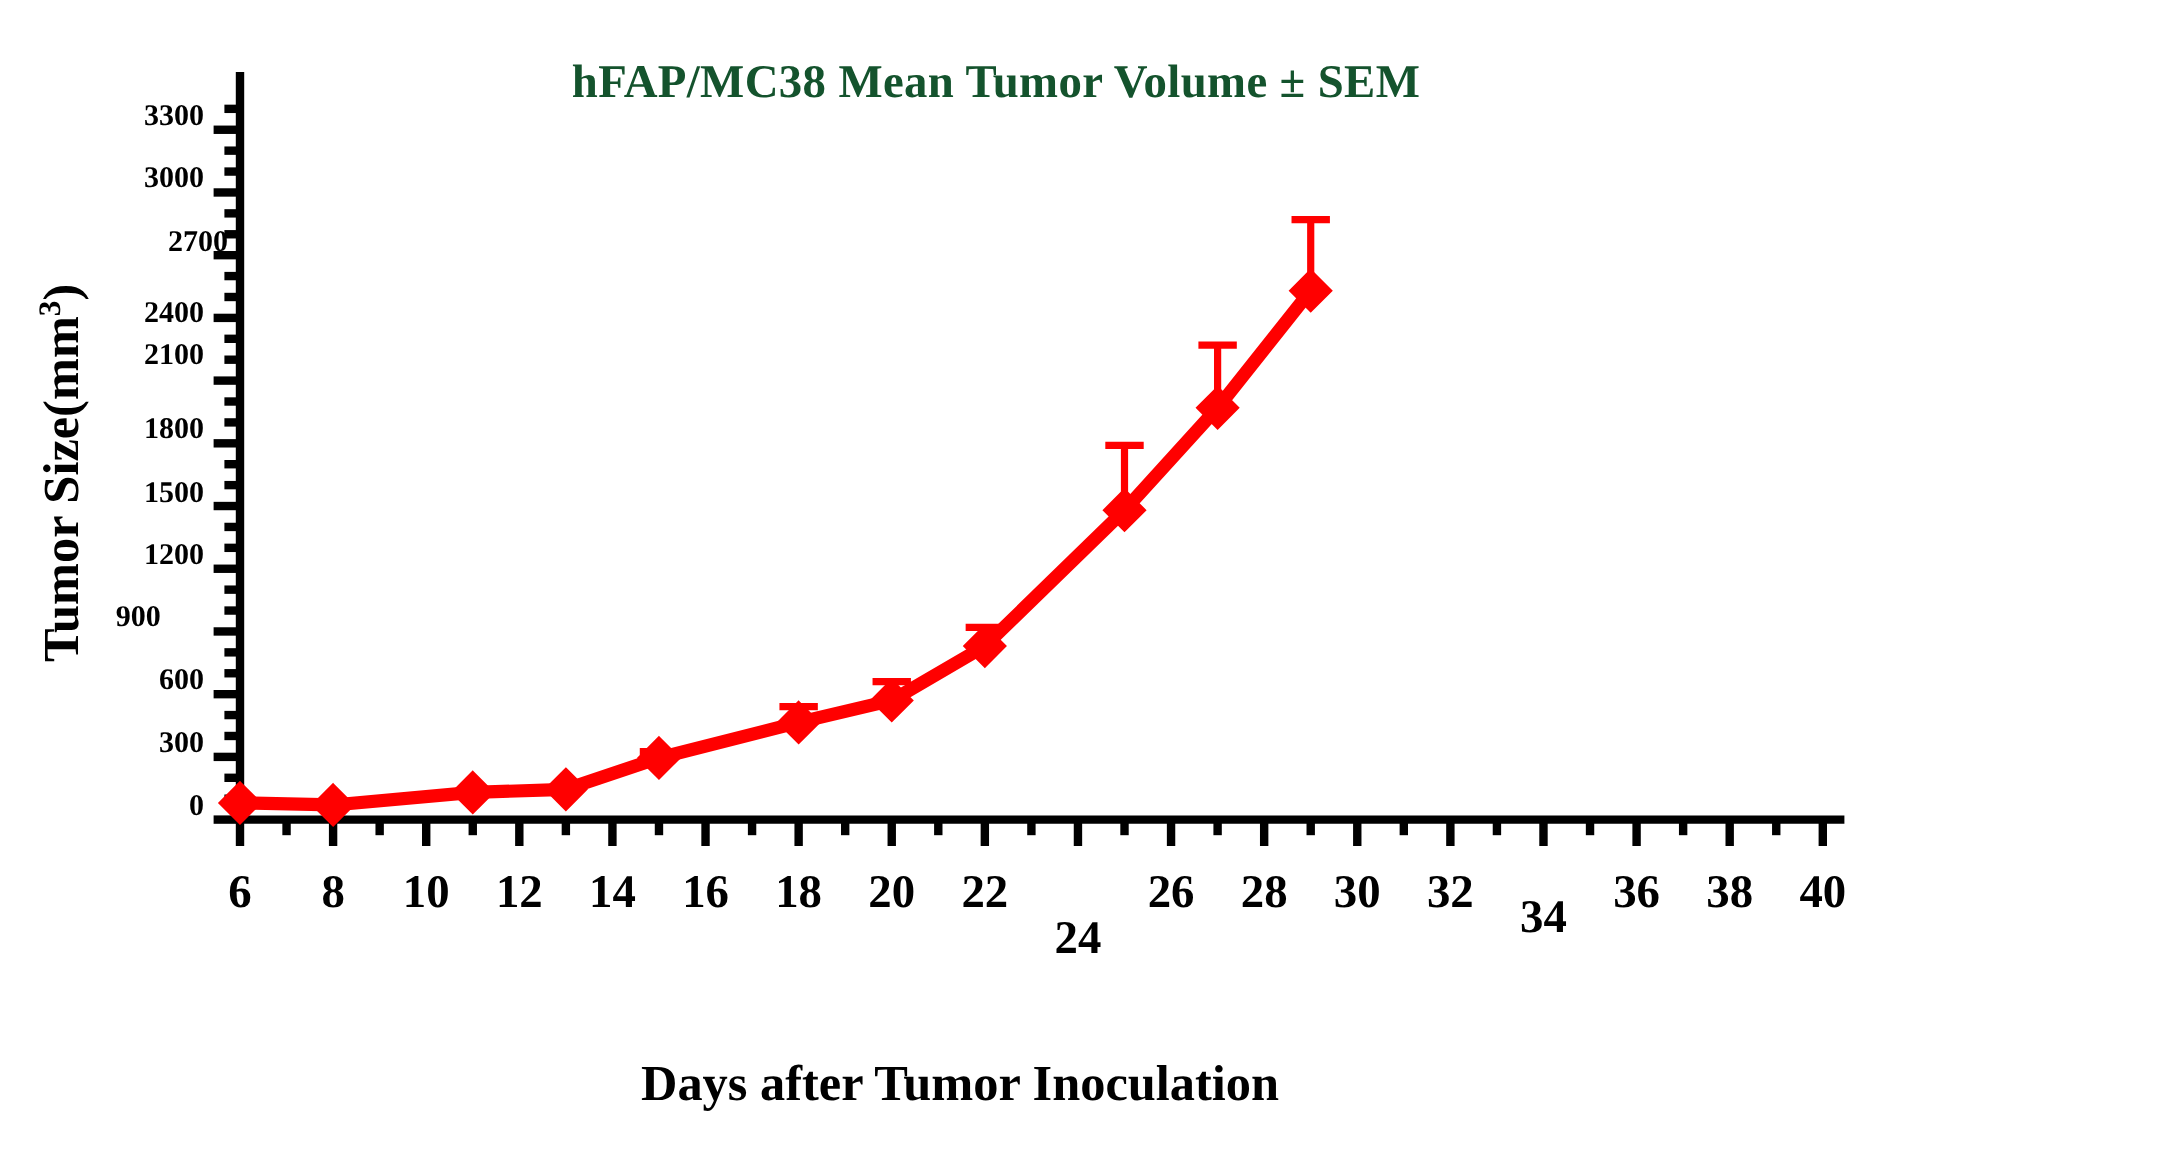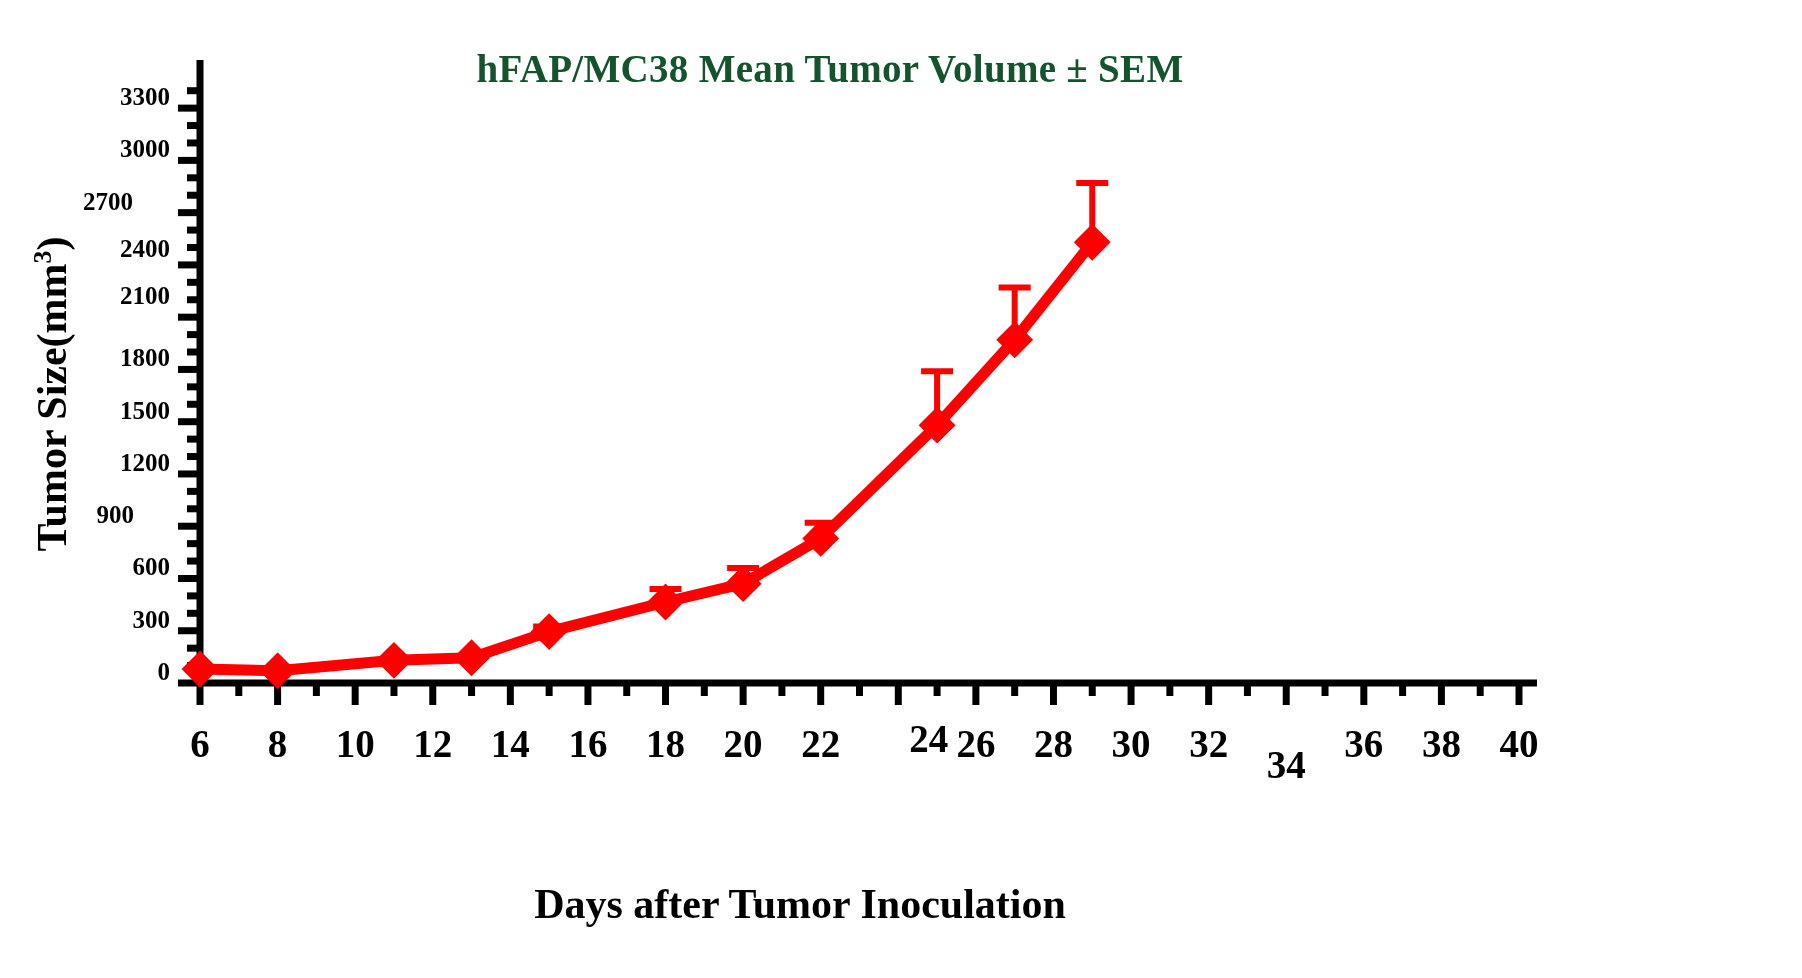--- a/index.html
+++ b/index.html
@@ -205,36 +205,36 @@
 
   <div id="ytick-labels">
       <div class="ytick-label" style="right: 1632px; top: 658px;">0</div>
       <div class="ytick-label" style="right: 1632px; top: 605.739px;">300</div>
       <div class="ytick-label" style="right: 1632px; top: 553.478px;">600</div>
       <div class="ytick-label" style="right: 1668px; top: 501.217px;">900</div>
       <div class="ytick-label" style="right: 1632px; top: 448.957px;">1200</div>
       <div class="ytick-label" style="right: 1632px; top: 396.696px;">1500</div>
       <div class="ytick-label" style="right: 1632px; top: 344.435px;">1800</div>
       <div class="ytick-label" style="right: 1632px; top: 282px;">2100</div>
-      <div class="ytick-label" style="right: 1632px; top: 235px;">2400</div>
-      <div class="ytick-label" style="right: 1669px; top: 187.652px; font-family: Liberation Serif, serif;">2700</div>
+      <div class="ytick-label" style="right: 1632px; top: 247px;">2400</div>
+      <div class="ytick-label" style="right: 1612px; top: 187.652px; font-family: Liberation Serif, serif;">2700</div>
       <div class="ytick-label" style="right: 1632px; top: 135.391px;">3000</div>
       <div class="ytick-label" style="right: 1632px; top: 83.1304px;">3300</div>
     </div>
   <div id="xtick-labels">
       <div class="xtick-label" style="left: 150px; width: 100px; top: 721px;">6</div>
       <div class="xtick-label" style="left: 227.588px; width: 100px; top: 721px;">8</div>
       <div class="xtick-label" style="left: 305.176px; width: 100px; top: 721px;">10</div>
       <div class="xtick-label" style="left: 382.765px; width: 100px; top: 721px;">12</div>
       <div class="xtick-label" style="left: 460.353px; width: 100px; top: 721px;">14</div>
       <div class="xtick-label" style="left: 537.941px; width: 100px; top: 721px;">16</div>
       <div class="xtick-label" style="left: 615.529px; width: 100px; top: 721px;">18</div>
       <div class="xtick-label" style="left: 693.118px; width: 100px; top: 721px;">20</div>
       <div class="xtick-label" style="left: 770.706px; width: 100px; top: 721px;">22</div>
-      <div class="xtick-label" style="left: 848.294px; width: 100px; top: 716px; text-align: right;">24</div>
+      <div class="xtick-label" style="left: 848.294px; width: 100px; top: 759px;">24</div>
       <div class="xtick-label" style="left: 925.882px; width: 100px; top: 721px;">26</div>
       <div class="xtick-label" style="left: 1003.47px; width: 100px; top: 721px;">28</div>
       <div class="xtick-label" style="left: 1081.06px; width: 100px; top: 721px;">30</div>
       <div class="xtick-label" style="left: 1158.65px; width: 100px; top: 721px;">32</div>
       <div class="xtick-label" style="left: 1236.24px; width: 100px; top: 721px; margin-top: 21px;">34</div>
       <div class="xtick-label" style="left: 1313.82px; width: 100px; top: 721px;">36</div>
       <div class="xtick-label" style="left: 1391.41px; width: 100px; top: 721px;">38</div>
       <div class="xtick-label" style="left: 1469px; width: 100px; top: 721px;">40</div>
     </div>
 

